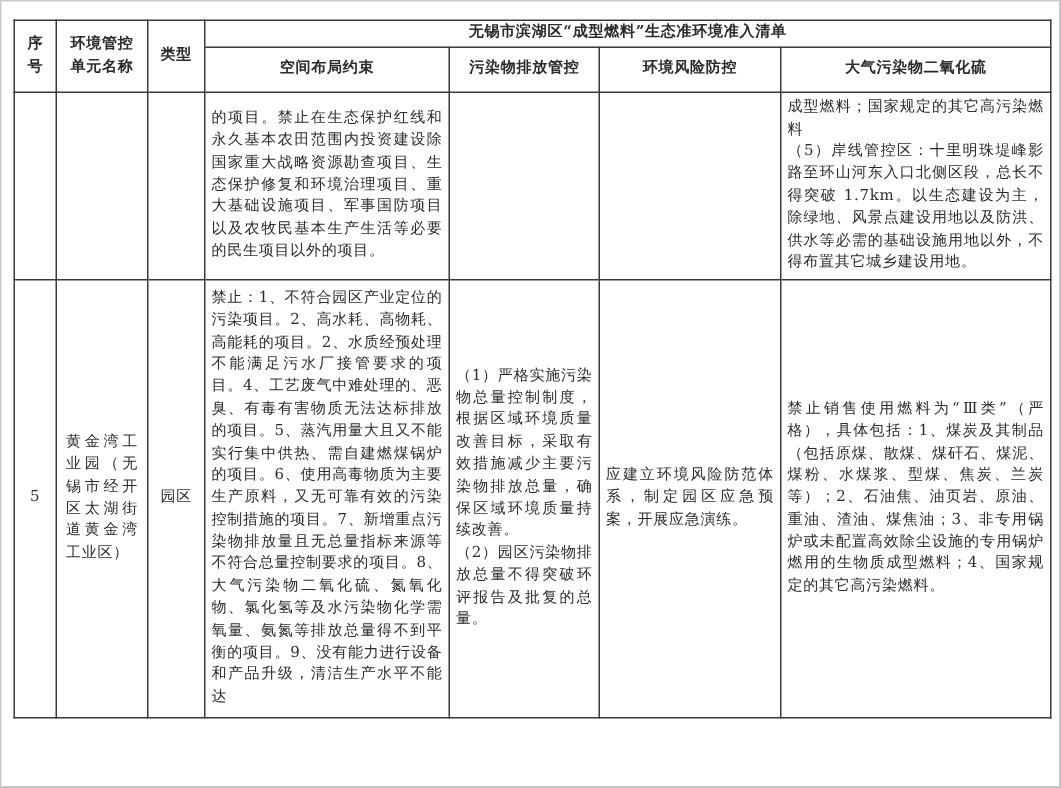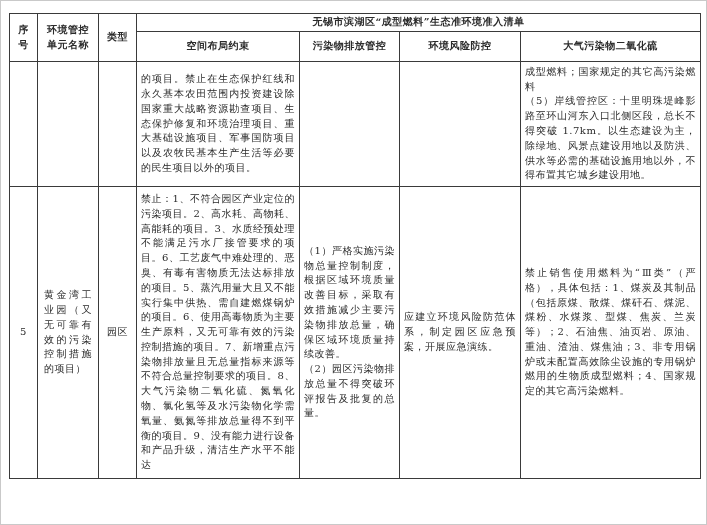--- a/index.html
+++ b/index.html
@@ -130,27 +130,27 @@
         <div class="txt">成型燃料；国家规定的其它高污染燃料
 （5）岸线管控区：十里明珠堤峰影路至环山河东入口北侧区段，总长不得突破 1.7km。以生态建设为主，除绿地、风景点建设用地以及防洪、供水等必需的基础设施用地以外，不得布置其它城乡建设用地。</div>
       </td>
     </tr>
 
     <tr style="height:292px">
       <td class="seq-cell cell-mid">
         <div class="txt-center">5</div>
       </td>
       <td class="name-cell cell-mid">
-        <div class="txt-center">黄金湾工业园（又无可靠有效的污染控制措施的项目）</div>
+        <div class="txt-center">黄金湾工业园（无锡市经开区太湖街道黄金湾工业区）</div>
       </td>
       <td class="cell-mid">
         <div class="txt-center">园区</div>
       </td>
       <td class="cell-top">
-        <div class="txt">禁止：1、不符合园区产业定位的污染项目。2、高水耗、高物耗、高能耗的项目。3、水质经预处理不能满足污水厂接管要求的项目。6、工艺废气中难处理的、恶臭、有毒有害物质无法达标排放的项目。5、蒸汽用量大且又不能实行集中供热、需自建燃煤锅炉的项目。6、使用高毒物质为主要生产原料，又无可靠有效的污染控制措施的项目。7、新增重点污染物排放量且无总量指标来源等不符合总量控制要求的项目。8、大气污染物二氧化硫、氮氧化物、氯化氢等及水污染物化学需氧量、氨氮等排放总量得不到平衡的项目。9、没有能力进行设备和产品升级，清洁生产水平不能达</div>
+        <div class="txt">禁止：1、不符合园区产业定位的污染项目。2、高水耗、高物耗、高能耗的项目。2、水质经预处理不能满足污水厂接管要求的项目。4、工艺废气中难处理的、恶臭、有毒有害物质无法达标排放的项目。5、蒸汽用量大且又不能实行集中供热、需自建燃煤锅炉的项目。6、使用高毒物质为主要生产原料，又无可靠有效的污染控制措施的项目。7、新增重点污染物排放量且无总量指标来源等不符合总量控制要求的项目。8、大气污染物二氧化硫、氮氧化物、氯化氢等及水污染物化学需氧量、氨氮等排放总量得不到平衡的项目。9、没有能力进行设备和产品升级，清洁生产水平不能达</div>
       </td>
       <td class="cell-mid">
         <div class="txt">（1）严格实施污染物总量控制制度，根据区域环境质量改善目标，采取有效措施减少主要污染物排放总量，确保区域环境质量持续改善。
 （2）园区污染物排放总量不得突破环评报告及批复的总量。</div>
       </td>
       <td class="cell-mid">
         <div class="txt">应建立环境风险防范体系，制定园区应急预案，开展应急演练。</div>
       </td>
       <td class="cell-mid">
         <div class="txt">禁止销售使用燃料为“Ⅲ类”（严格），具体包括：1、煤炭及其制品（包括原煤、散煤、煤矸石、煤泥、煤粉、水煤浆、型煤、焦炭、兰炭等）；2、石油焦、油页岩、原油、重油、渣油、煤焦油；3、非专用锅炉或未配置高效除尘设施的专用锅炉燃用的生物质成型燃料；4、国家规定的其它高污染燃料。</div>

